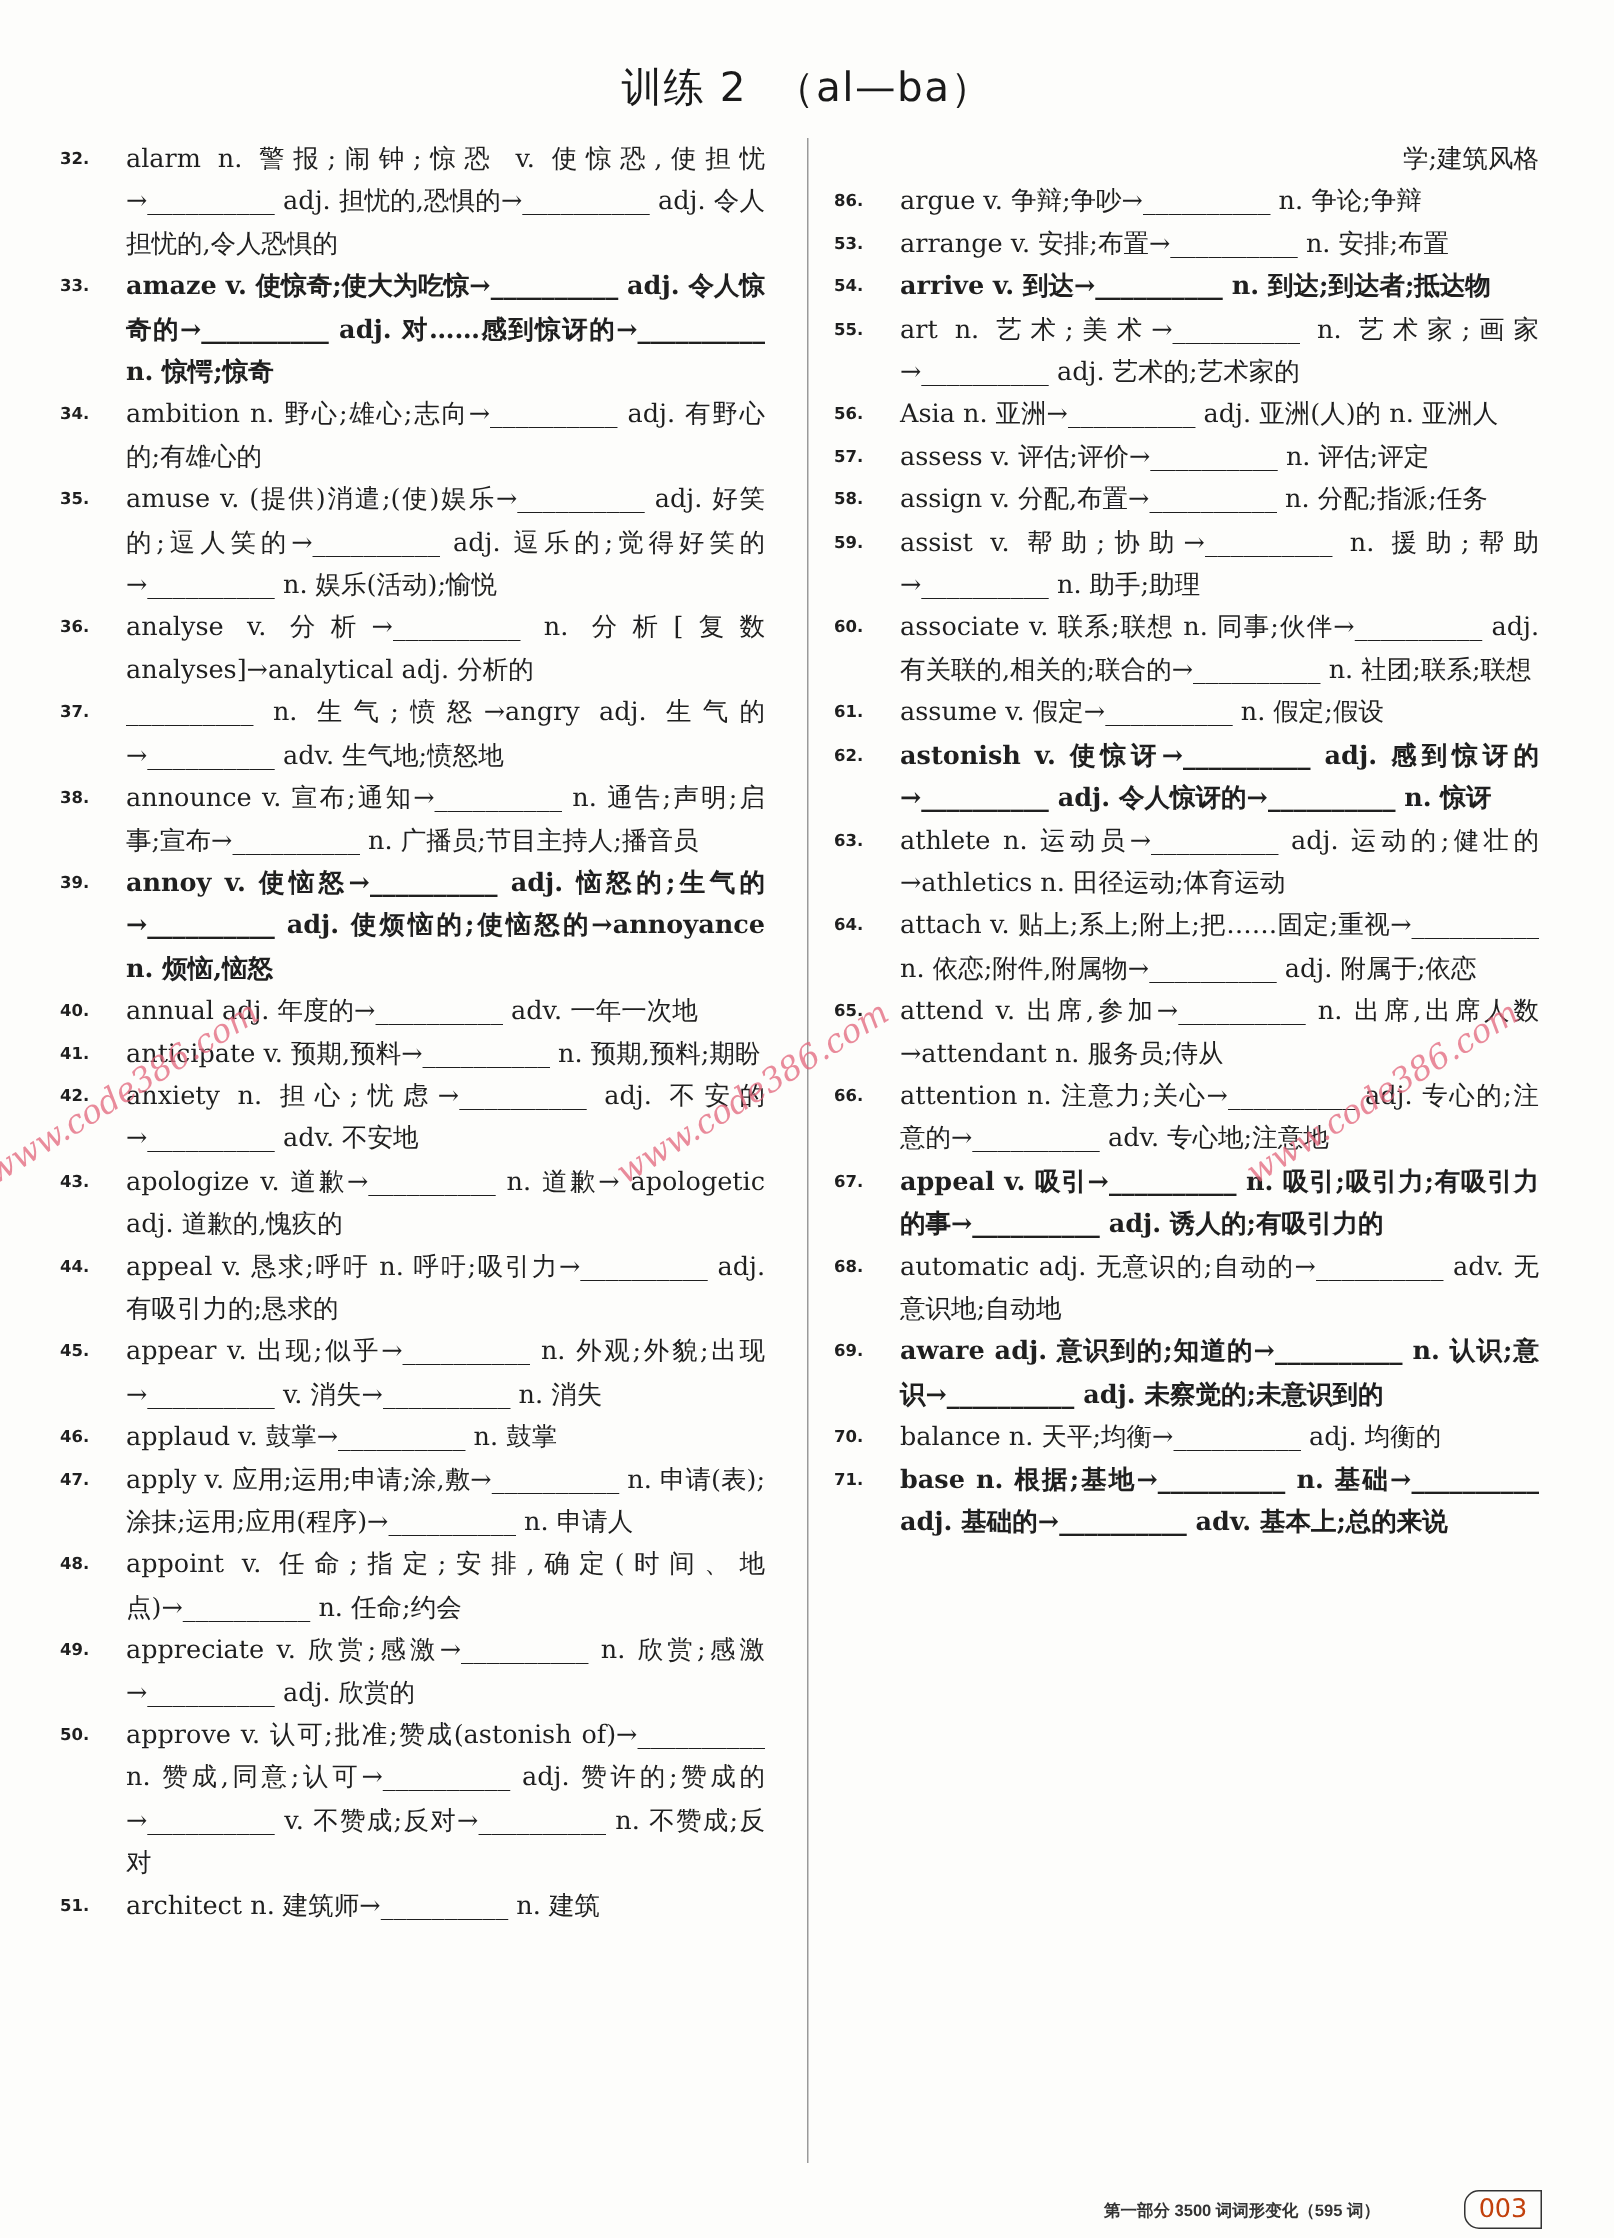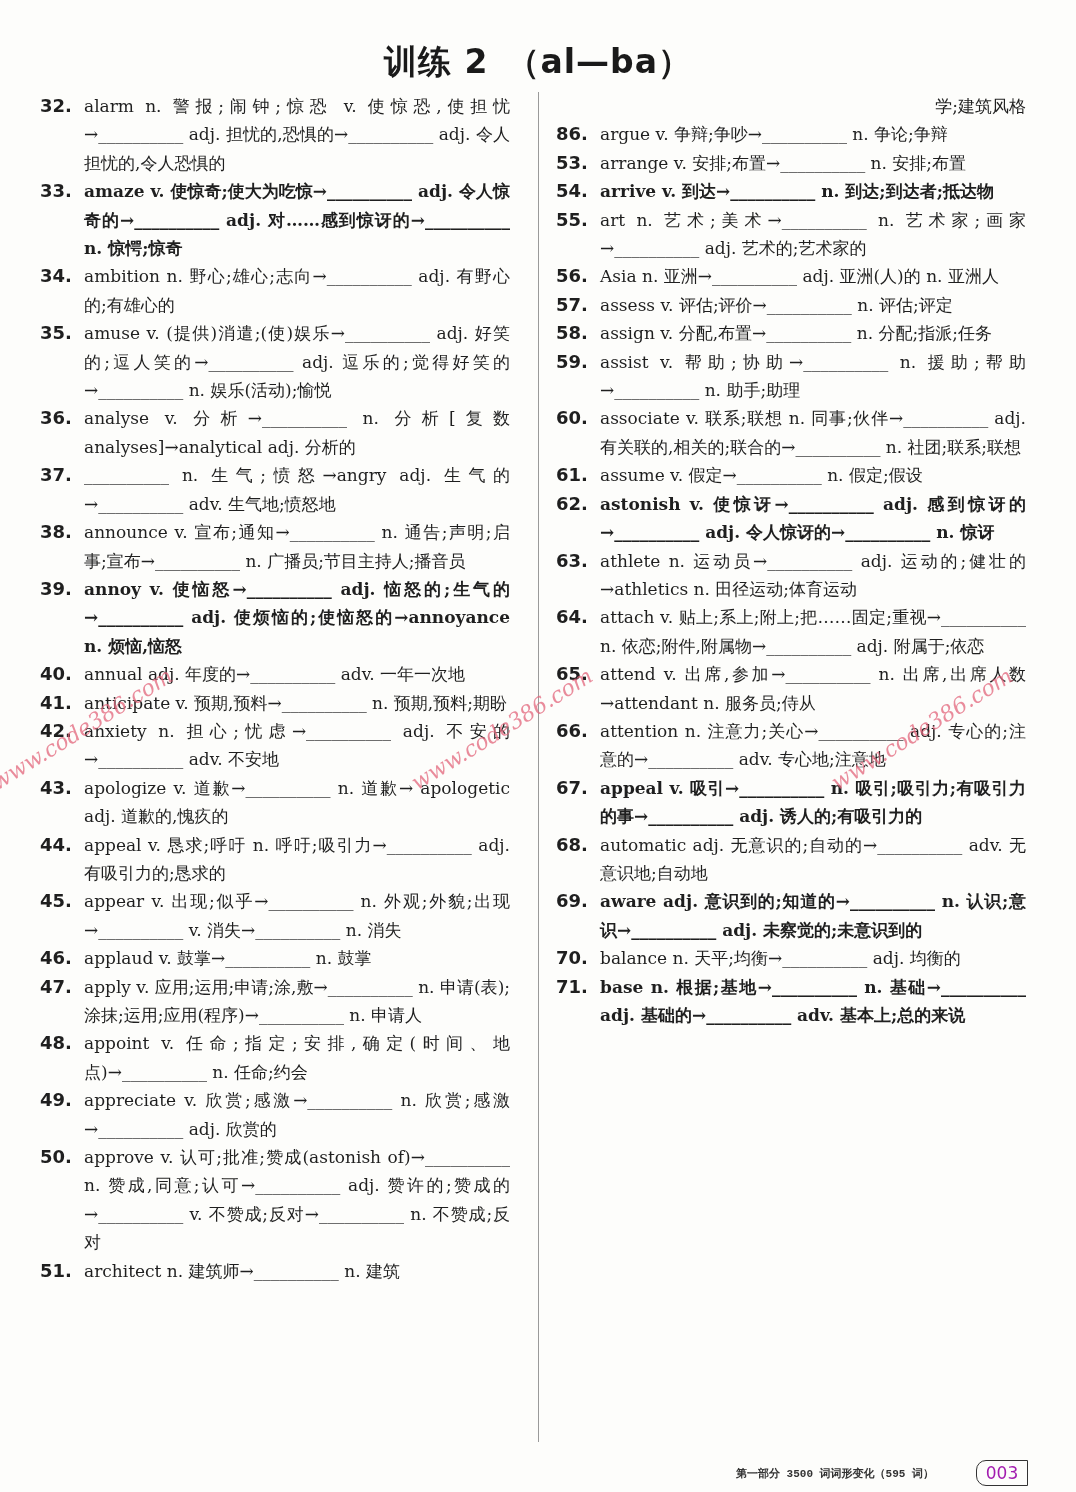--- a/index.html
+++ b/index.html
@@ -4,48 +4,48 @@
 <style>
   html, body { margin: 0; padding: 0; }
   body {
     width: 1076px; height: 1492px; background: #fdfdfb; color: #1f1f1f;
     font-family: "DejaVu Serif", "Liberation Serif", serif;
     position: relative; overflow: hidden;
   }
   .title {
     position: absolute; top: 40px; left: 0; width: 1076px; text-align: center;
     font-family: "DejaVu Sans", "Liberation Sans", sans-serif;
-    font-weight: bold; font-size: 33px; letter-spacing: 1px; color: #1a1a1a;
+    font-weight: normal; font-size: 27px; letter-spacing: 1px; color: #1a1a1a;
   }
   .title .sub { margin-left: 18px; }
   .col {
     position: absolute; top: 92px; width: 470px;
   }
   .col.left { left: 40px; }
   .col.right { left: 556px; }
   .divider {
     position: absolute; left: 538px; top: 92px; width: 1px; height: 1350px; background: #9a9a9a;
   }
   .entry {
     position: relative; padding-left: 44px; font-size: 17px; line-height: 28.4px;
     text-align: justify;
   }
   .entry .num {
-    position: absolute; left: 0; top: 0; font-weight: bold; font-family: "DejaVu Sans", "Liberation Sans", sans-serif; font-size: 18px;
+    position: absolute; left: 0; top: 0; font-weight: bold; font-family: "DejaVu Sans", "Liberation Sans", sans-serif; font-size: 11px;
   }
   .entry.bold .text { font-weight: bold; }
   .cont { padding-left: 44px; font-size: 17px; line-height: 28.4px; text-align: right; }
   .footer {
     position: absolute; top: 1466px; left: 736px; font-size: 11px;
-    font-family: Liberation Mono, monospace; font-weight: bold; color: #333;
+    font-family: Liberation Sans, sans-serif; font-weight: bold; color: #333;
   }
   .pagebox {
     position: absolute; top: 1460px; left: 976px; width: 50px; height: 24px; border: 1.5px solid #333;
     border-radius: 10px 0 0 10px; font-size: 17px; text-align: center; line-height: 24px;
-    font-family: "DejaVu Sans", "Liberation Sans", sans-serif; color: #a21caf;
+    font-family: "DejaVu Sans", "Liberation Sans", sans-serif; color: #c2410c;
   }
   .wm {
     position: absolute; color: #e3667c; opacity: 0.75; font-size: 22px;
     font-family: "DejaVu Serif", "Liberation Serif", serif; font-style: italic;
     transform: rotate(-32deg); transform-origin: left bottom; white-space: nowrap;
   }
 </style>
 </head>
 <body>
 

